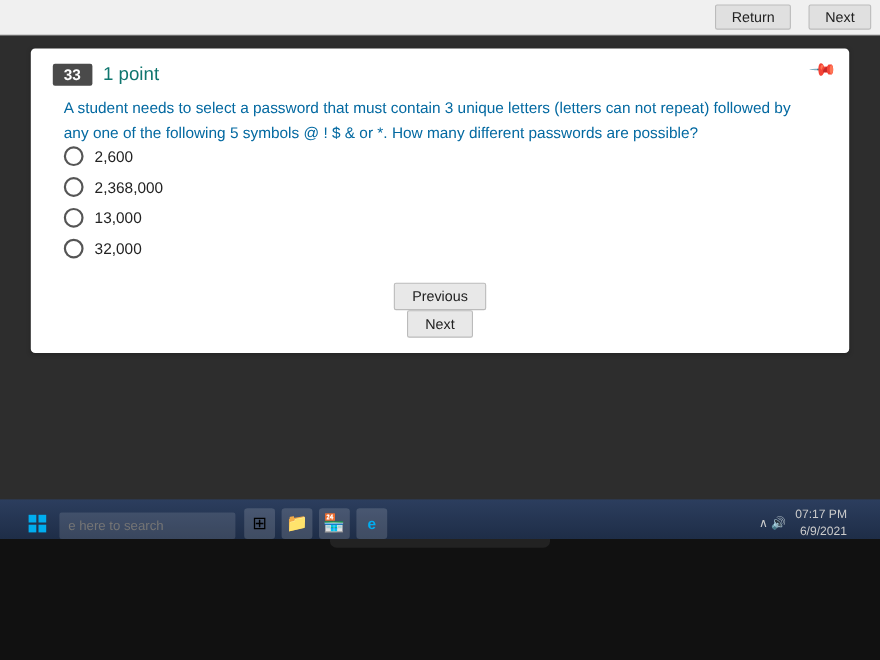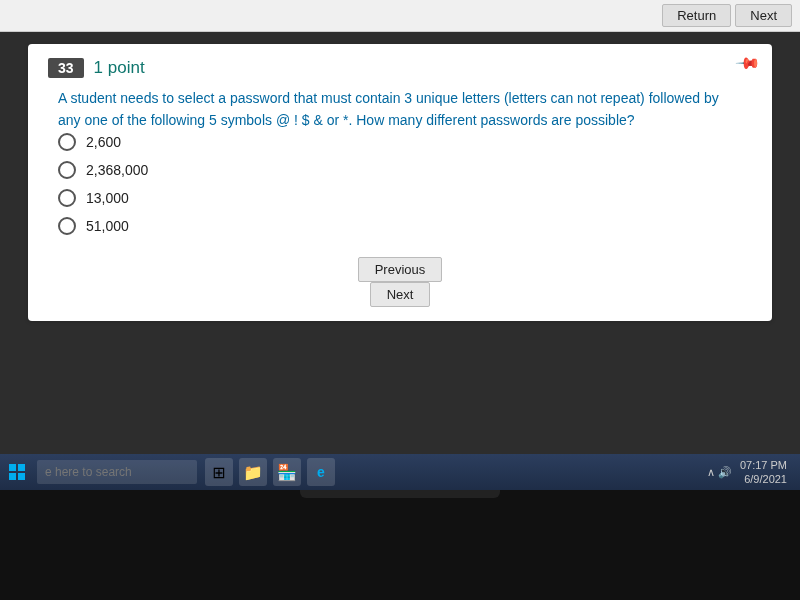--- a/index.html
+++ b/index.html
@@ -23,21 +23,21 @@
 
     
     .top-bar {
       background: #f0f0f0;
       width: 100%;
       height: 32px;
       display: flex;
       align-items: center;
       justify-content: flex-end;
       padding-right: 8px;
-      gap: 4px;
+      gap: 16px;
       border-bottom: 1px solid #ccc;
     }
 
     .top-bar-btn {
       background: #e0e0e0;
       border: 1px solid #bbb;
       padding: 3px 14px;
       font-size: 13px;
       cursor: pointer;
       border-radius: 2px;
@@ -158,22 +158,22 @@
 
     
     .taskbar {
       position: absolute;
       bottom: 110px;
       left: 0;
       width: 800px;
       height: 36px;
       background: linear-gradient(180deg, #2c3e5e 0%, #1e2d47 100%);
       display: flex;
-      align-items: center;
-      padding: 0 1px;
+      align-items: flex-end;
+      padding: 0 18px;
       z-index: 10;
     }
 
     .taskbar-search {
       background: rgba(255,255,255,0.12);
       border: none;
       color: #ccc;
       font-size: 12px;
       padding: 2px 8px;
       border-radius: 2px;
@@ -282,21 +282,21 @@
       <li class="option-item">
         <span class="radio-circle"></span>
         <span>2,368,000</span>
       </li>
       <li class="option-item">
         <span class="radio-circle"></span>
         <span>13,000</span>
       </li>
       <li class="option-item">
         <span class="radio-circle"></span>
-        <span>51,000</span>
+        <span>32,000</span>
       </li>
     </ul>
 
     <div class="card-footer">
       <button class="prev-btn">Previous</button>
       <button class="next-btn-card">Next</button>
     </div>
   </div>
 </div>
 

